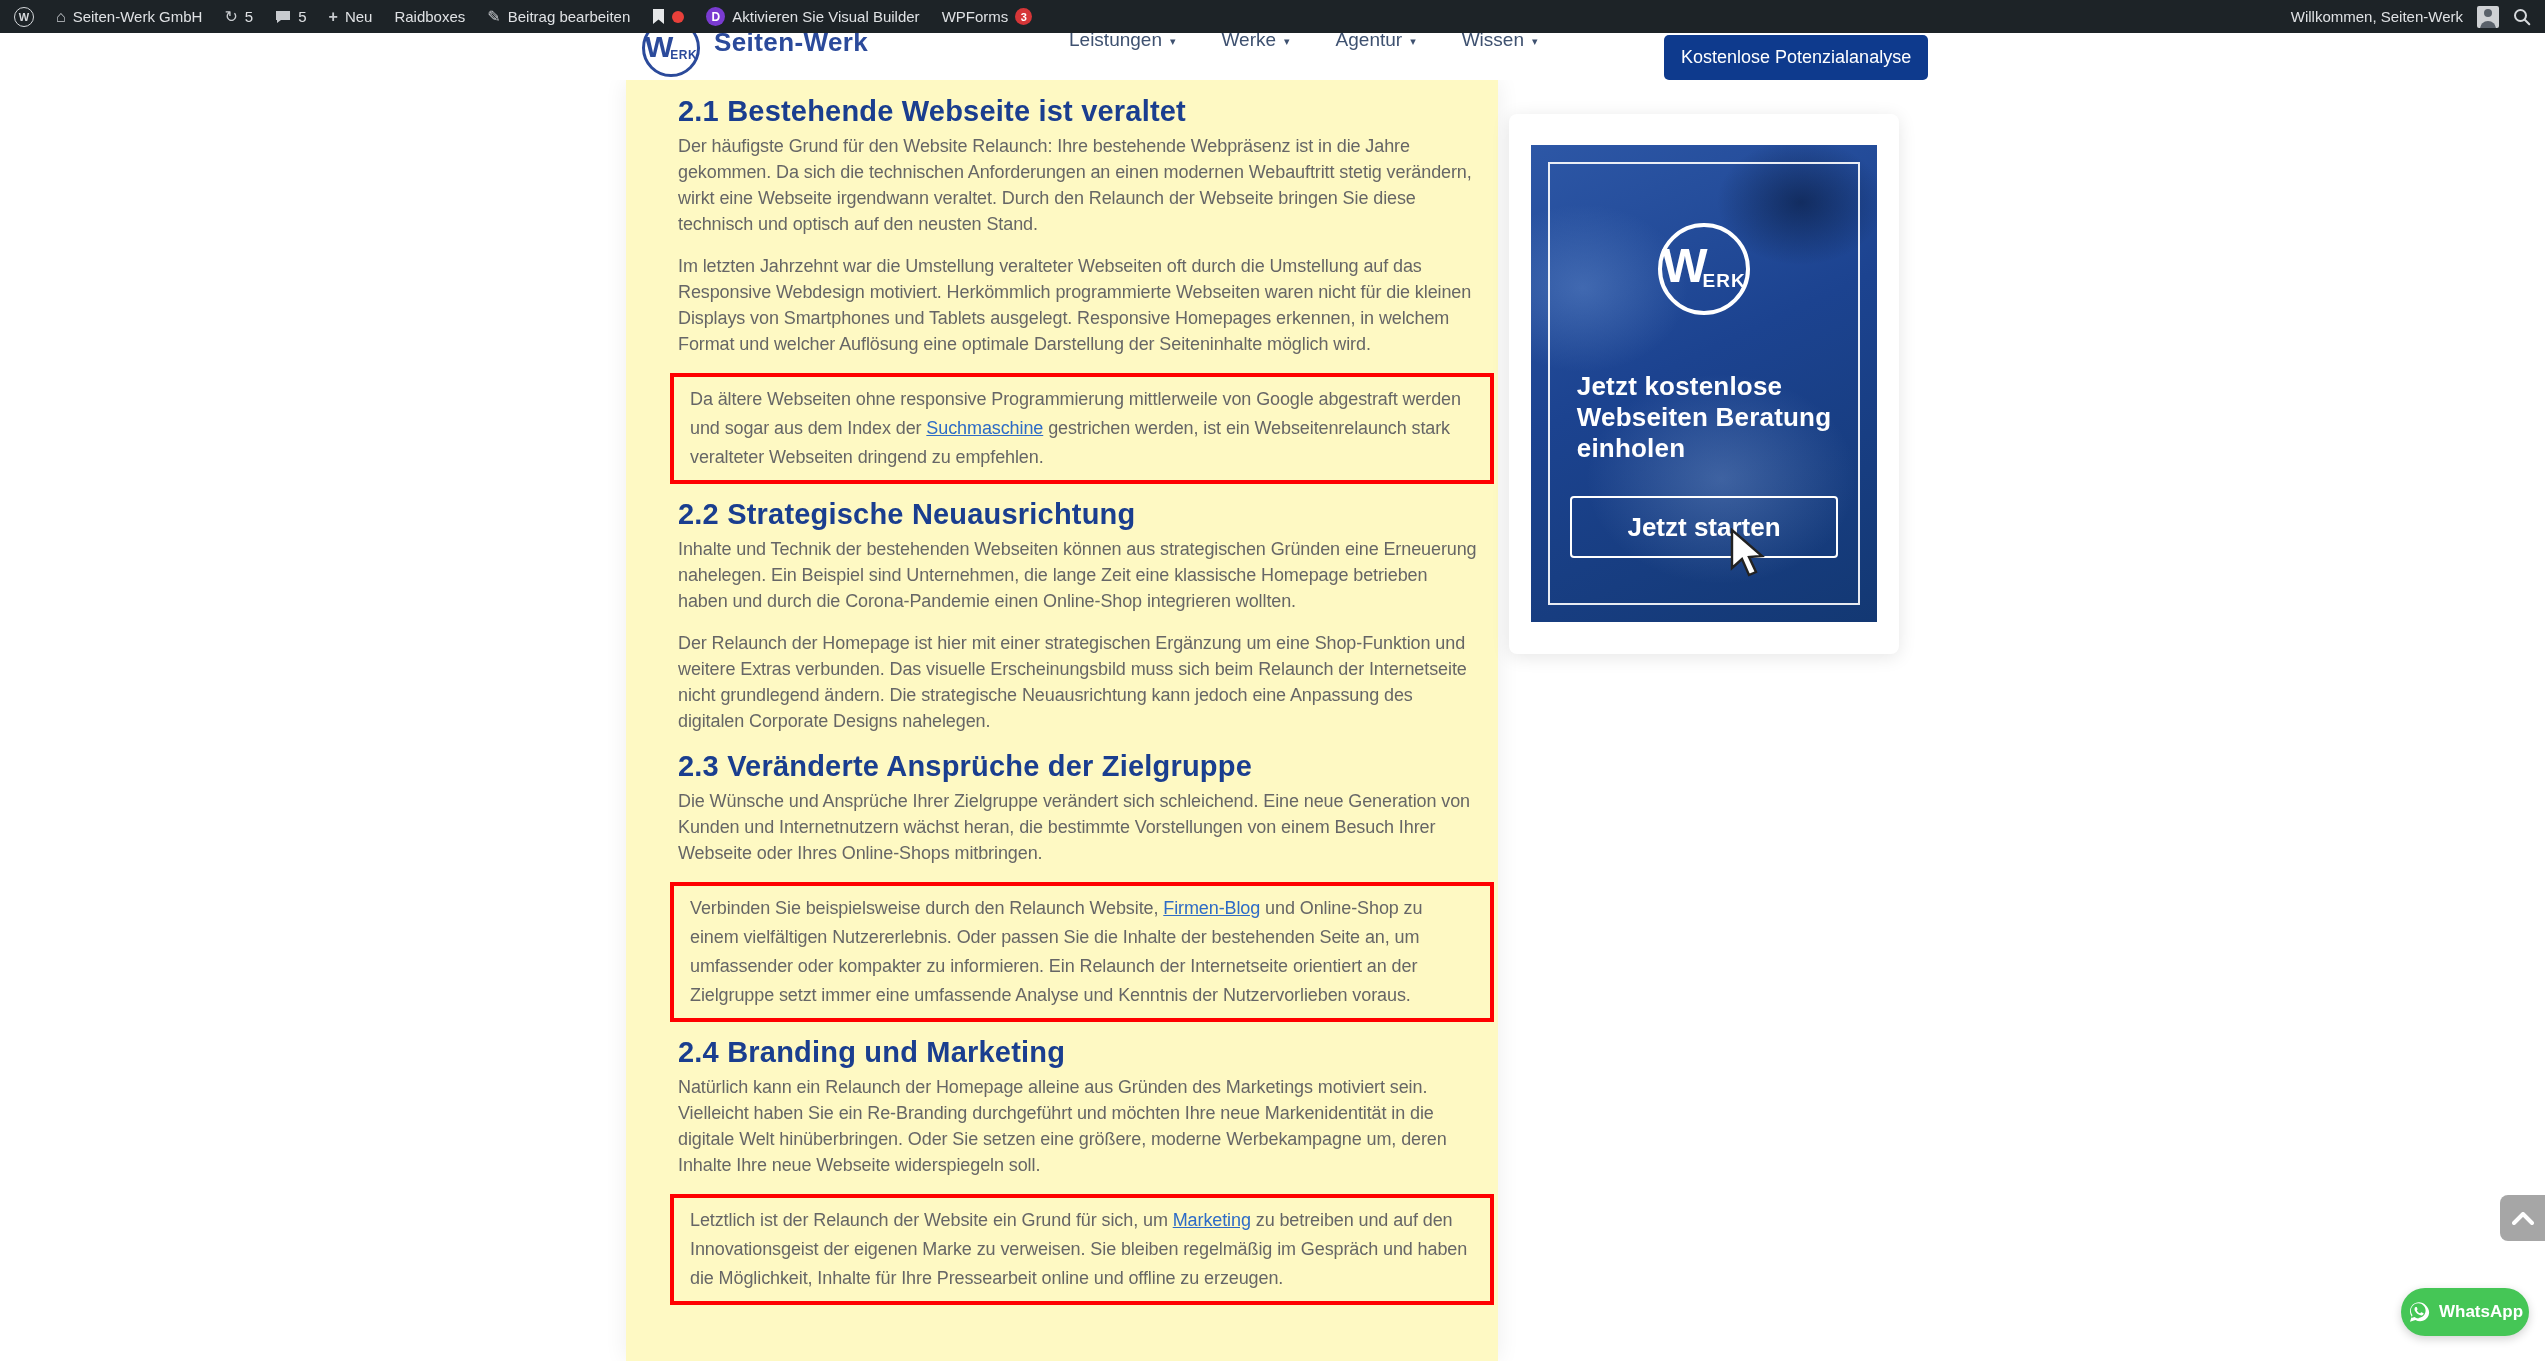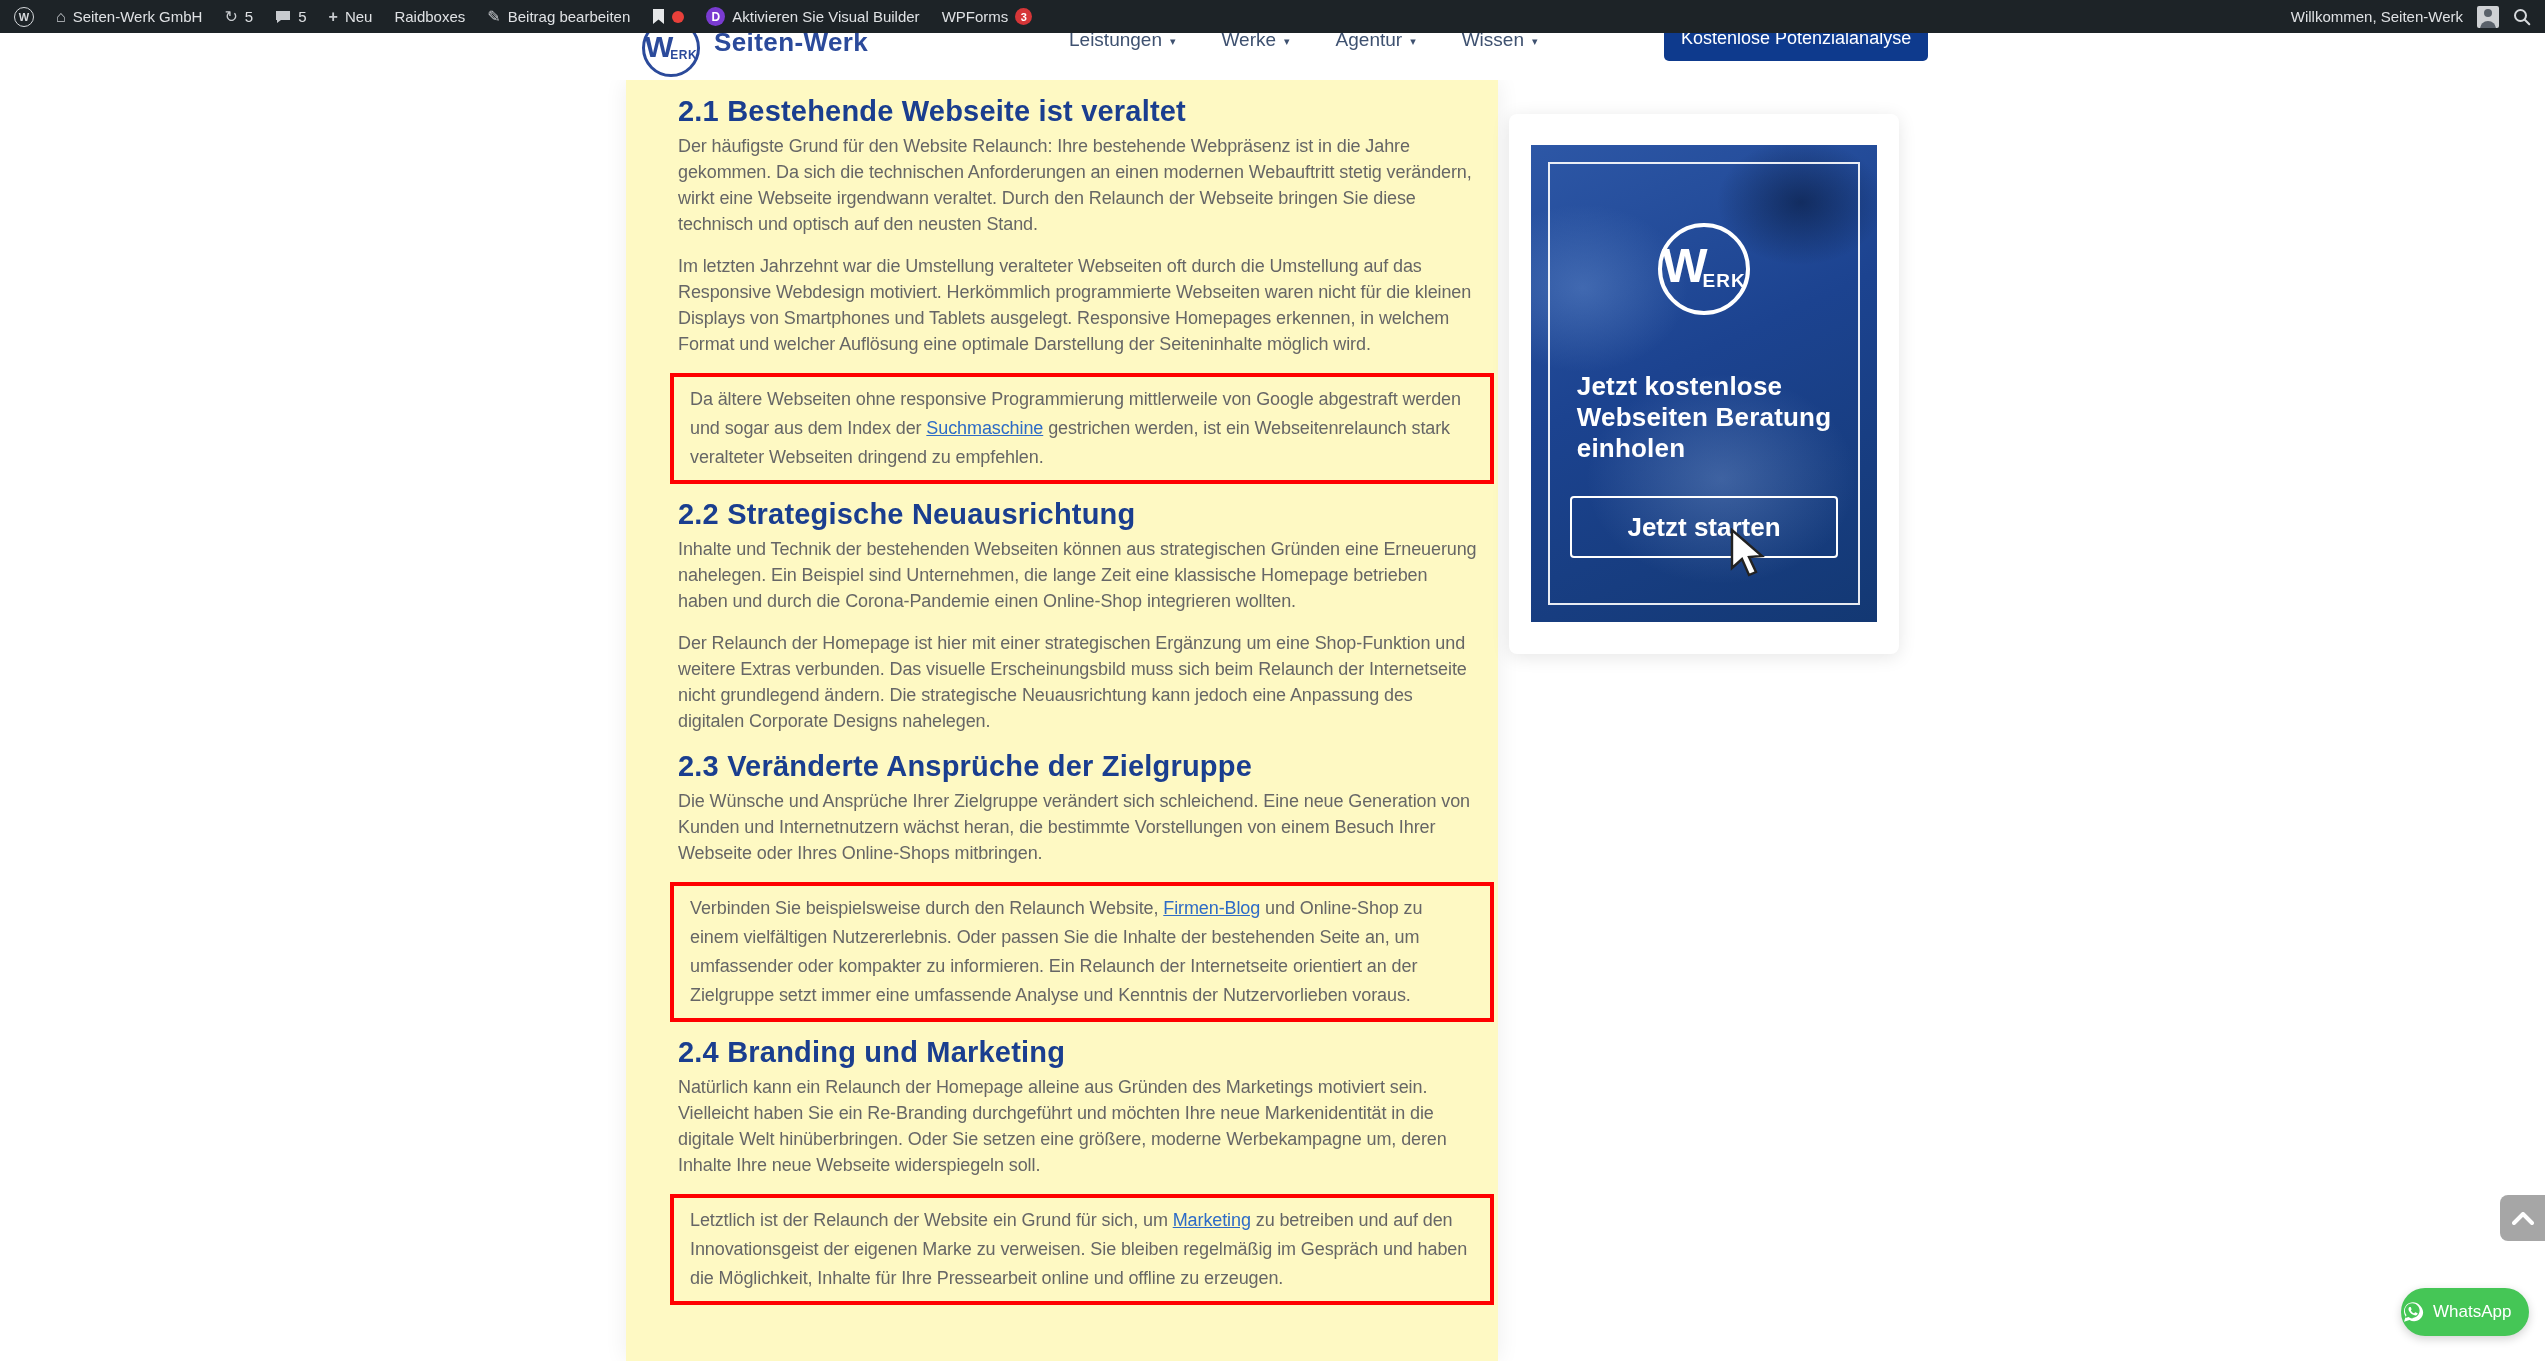--- a/index.html
+++ b/index.html
@@ -29,21 +29,21 @@
   
   .site-header { position:absolute; top:0; left:0; width:2545px; height:80px; background:#fff; z-index:20; }
   .logo-circle { position:absolute; left:642px; top:19px; width:58px; height:58px;
     border:3px solid #2b4a9b; border-radius:50%; display:flex; align-items:center; justify-content:center; color:#2b4a9b; }
   .logo-circle .lw { font-size:30px; font-weight:bold; line-height:1; margin-top:-3px; }
   .logo-circle .lerk { font-size:12px; font-weight:bold; letter-spacing:.5px; margin-top:14px; margin-left:-3px; }
   .brand { position:absolute; left:714px; top:27px; font-size:26px; font-weight:600; color:#2b4a9b; letter-spacing:.4px; }
   .main-nav { position:absolute; left:1069px; top:0; height:80px; display:flex; align-items:center; gap:46px; }
   .nav-item { display:flex; align-items:center; gap:8px; color:#3e5170; font-size:19px; cursor:pointer; }
   .nav-caret { font-size:11px; color:#3e5170; margin-top:2px; }
-  .header-cta { position:absolute; left:1664px; top:16px; background:#0e3a8d; color:#fff;
+  .header-cta { position:absolute; left:1664px; top:35px; background:#0e3a8d; color:#fff;
     font-size:18px; padding:12px 17px; border-radius:5px; border:none; cursor:pointer; white-space:nowrap; }
 
   
   .article { position:absolute; left:626px; top:80px; width:872px; height:1281px;
     background:#fef9c3; box-shadow:0 0 22px rgba(0,0,0,.07); padding:15px 20px 0 52px; z-index:5; }
   .article h3 { font-size:29px; line-height:32px; color:#1a3e8f; font-weight:bold; margin:0 0 6px; letter-spacing:.2px; }
   .article p { width:800px; font-size:18px; line-height:26px; color:#666; margin:0 0 16px; letter-spacing:-.1px; }
   .callout { width:824px; border:4px solid #ff0000; padding:8px 16px; margin:0 0 14px -8px;
     font-size:18px; line-height:29px; color:#666; letter-spacing:-.1px; }
   .article a, .callout a { color:#2d6bc6; text-decoration:underline; cursor:pointer; }
@@ -66,22 +66,22 @@
   .banner-logo .lerk { font-size:19px; font-weight:bold; letter-spacing:1px; margin-top:24px; margin-left:-5px; }
   .banner-heading { margin-top:56px; color:#fff; font-size:26px; font-weight:bold; line-height:31px;
     white-space:pre-line; letter-spacing:.2px; }
   .banner-btn { margin-top:32px; width:268px; height:62px; background:transparent; border:2px solid #fff;
     border-radius:4px; color:#fff; font-size:26px; font-weight:bold; cursor:pointer;
     display:flex; align-items:center; justify-content:center; font-family:"Liberation Sans", sans-serif; }
   .cursor { position:absolute; left:1728px; top:528px; z-index:30; }
 
   
   .whatsapp-btn { position:absolute; left:2401px; top:1288px; width:128px; height:48px;
-    background:#45c656; border-radius:24px; display:flex; align-items:center; justify-content:flex-start;
-    gap:8px; color:#fff; box-shadow:0 3px 10px rgba(0,0,0,.18); cursor:pointer; z-index:30; }
+    background:#45c656; border-radius:24px; display:flex; align-items:center; justify-content:center;
+    gap:8px; color:#fff; box-shadow:0 3px 10px rgba(0,0,0,.18); cursor:pointer; z-index:30;font-weight:bold; }
   .whatsapp-btn span { font-size:17px; }
   .scroll-top { position:absolute; right:0; top:1195px; width:45px; height:46px;
     background:#a6a6a6; border-radius:8px 0 0 8px; display:flex; align-items:center; justify-content:center;
     cursor:pointer; z-index:30; }
 </style>
 </head>
 <body>
 
 <header class="site-header">
   <div class="logo-circle">

